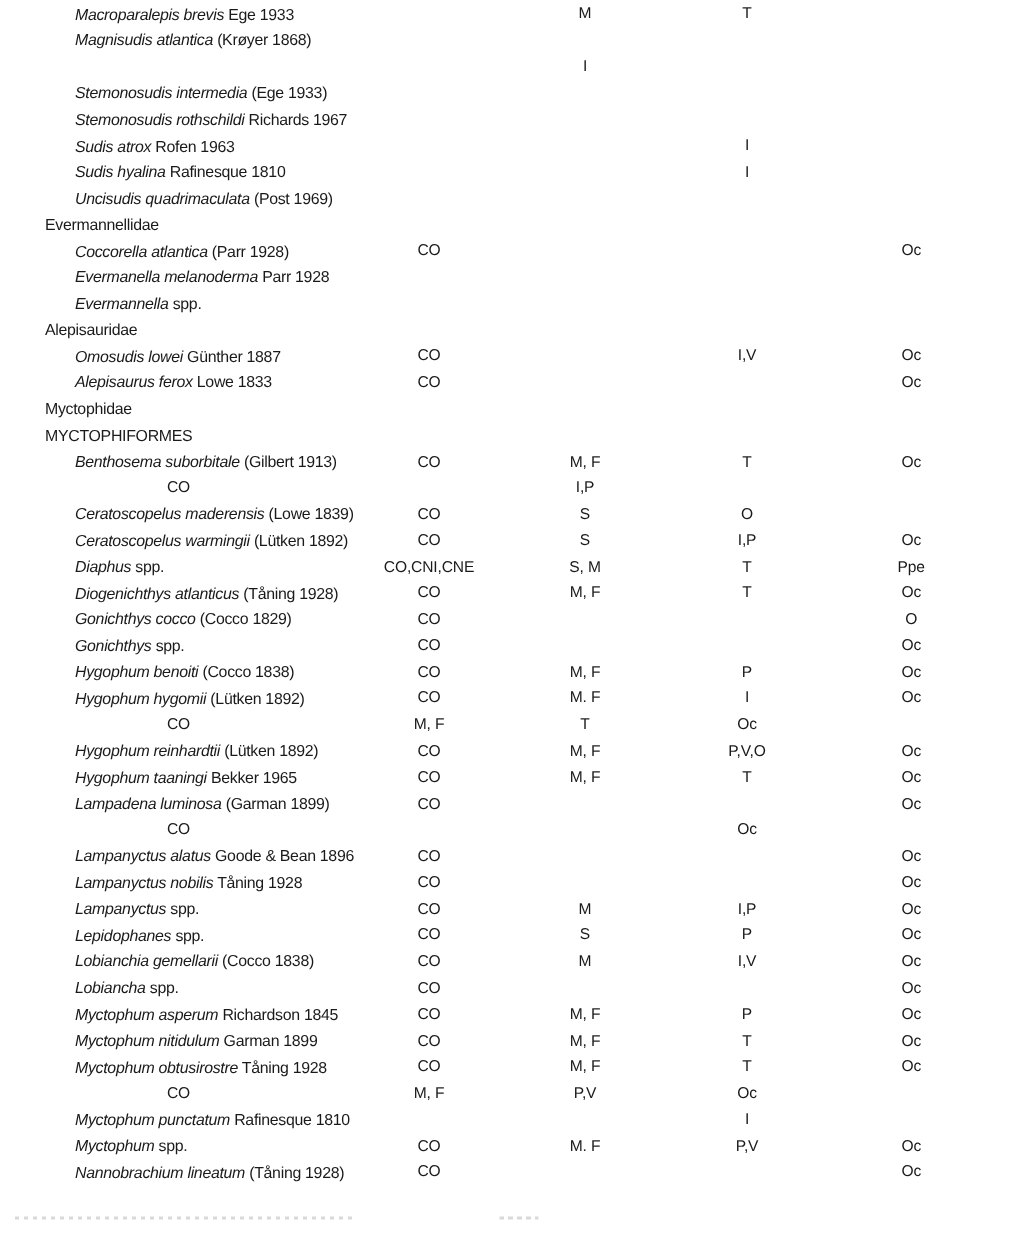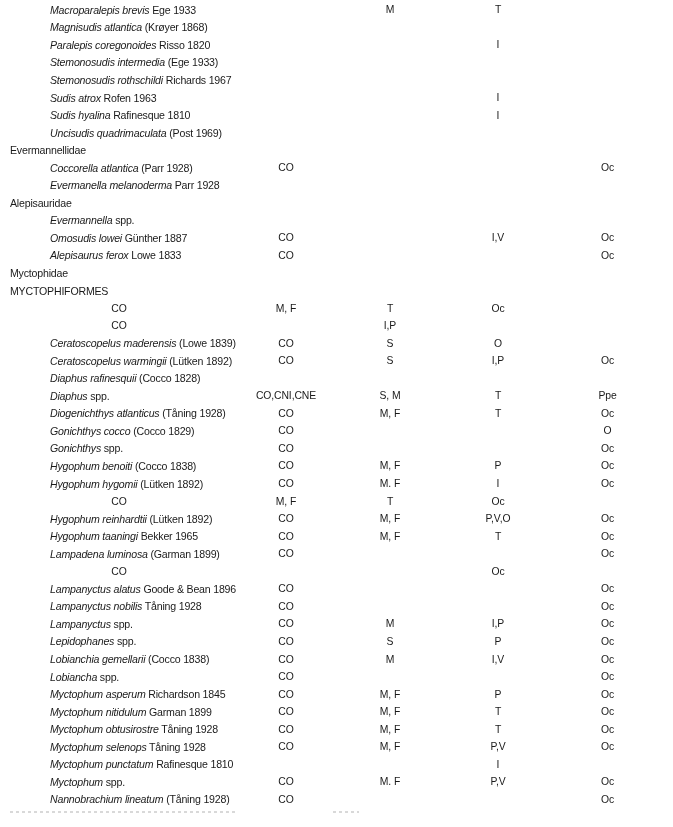--- a/index.html
+++ b/index.html
@@ -39,20 +39,21 @@
     font-style: italic;
     margin-left: 40px;
   }
   .auth {
     font-style: normal;
     text-align: right;
   }
   .group-label {
     grid-column: 1 / -1;
     font-style: normal;
+    margin-left: 20px;
   }
   .cell {
     font-size: 10.4px;
     letter-spacing: -0.1px;
     text-align: center;
     white-space: nowrap;
   }
   
   .remnant {
     position: absolute;
@@ -76,21 +77,20 @@
         <div class="cell"></div>
       </div>
       <div class="row">
         <div class="name-cell"><span class="sci">Magnisudis atlantica</span> <span class="auth">(Krøyer 1868)</span></div>
         <div class="cell"></div>
         <div class="cell"></div>
         <div class="cell"></div>
         <div class="cell"></div>
       </div>
       <div class="row">
-        <div class="name-cell"><span class="sci">Paralepis coregonoides</span> <span class="auth">Risso 1820</span></div>
         <div class="cell"></div>
         <div class="cell"></div>
         <div class="cell">I</div>
         <div class="cell"></div>
       </div>
       <div class="row">
         <div class="name-cell"><span class="sci">Stemonosudis intermedia</span> <span class="auth">(Ege 1933)</span></div>
         <div class="cell"></div>
         <div class="cell"></div>
         <div class="cell"></div>
@@ -135,50 +135,51 @@
         <div class="cell">Oc</div>
       </div>
       <div class="row">
         <div class="name-cell"><span class="sci">Evermanella melanoderma</span> <span class="auth">Parr 1928</span></div>
         <div class="cell"></div>
         <div class="cell"></div>
         <div class="cell"></div>
         <div class="cell"></div>
       </div>
       <div class="row">
+        <div class="name-cell"><span class="sci">Evermannella</span> <span class="auth">spp.</span></div>
+        <div class="cell"></div>
+        <div class="cell"></div>
+        <div class="cell"></div>
+        <div class="cell"></div>
+      </div>
+      <div class="row">
         <div class="name-cell group-label">Alepisauridae</div>
       </div>
       <div class="row">
-        <div class="name-cell"><span class="sci">Evermannella</span> <span class="auth">spp.</span></div>
-        <div class="cell"></div>
-        <div class="cell"></div>
-        <div class="cell"></div>
-        <div class="cell"></div>
-      </div>
-      <div class="row">
         <div class="name-cell"><span class="sci">Omosudis lowei</span> <span class="auth">Günther 1887</span></div>
         <div class="cell">CO</div>
         <div class="cell"></div>
         <div class="cell">I,V</div>
         <div class="cell">Oc</div>
       </div>
       <div class="row">
         <div class="name-cell"><span class="sci">Alepisaurus ferox</span> <span class="auth">Lowe 1833</span></div>
         <div class="cell">CO</div>
         <div class="cell"></div>
         <div class="cell"></div>
         <div class="cell">Oc</div>
       </div>
       <div class="row">
         <div class="name-cell group-label">Myctophidae</div>
       </div>
       <div class="row">
         <div class="name-cell group-label">MYCTOPHIFORMES</div>
       </div>
       <div class="row">
+        <div class="name-cell"><span class="sci">Benthosema suborbitale</span> <span class="auth">(Gilbert 1913)</span></div>
         <div class="cell">CO</div>
         <div class="cell">M, F</div>
         <div class="cell">T</div>
         <div class="cell">Oc</div>
       </div>
       <div class="row">
         <div class="cell">CO</div>
         <div class="cell"></div>
         <div class="cell">I,P</div>
         <div class="cell"></div>
@@ -189,27 +190,20 @@
         <div class="cell">S</div>
         <div class="cell">O</div>
         <div class="cell"></div>
       </div>
       <div class="row">
         <div class="name-cell"><span class="sci">Ceratoscopelus warmingii</span> <span class="auth">(Lütken 1892)</span></div>
         <div class="cell">CO</div>
         <div class="cell">S</div>
         <div class="cell">I,P</div>
         <div class="cell">Oc</div>
-      </div>
-      <div class="row">
-        <div class="name-cell"><span class="sci">Diaphus rafinesquii</span> <span class="auth">(Cocco 1828)</span></div>
-        <div class="cell"></div>
-        <div class="cell"></div>
-        <div class="cell"></div>
-        <div class="cell"></div>
       </div>
       <div class="row">
         <div class="name-cell"><span class="sci">Diaphus</span> <span class="auth">spp.</span></div>
         <div class="cell">CO,CNI,CNE</div>
         <div class="cell">S, M</div>
         <div class="cell">T</div>
         <div class="cell">Ppe</div>
       </div>
       <div class="row">
         <div class="name-cell"><span class="sci">Diogenichthys atlanticus</span> <span class="auth">(Tåning 1928)</span></div>
@@ -336,21 +330,20 @@
         <div class="cell">Oc</div>
       </div>
       <div class="row">
         <div class="name-cell"><span class="sci">Myctophum obtusirostre</span> <span class="auth">Tåning 1928</span></div>
         <div class="cell">CO</div>
         <div class="cell">M, F</div>
         <div class="cell">T</div>
         <div class="cell">Oc</div>
       </div>
       <div class="row">
-        <div class="name-cell"><span class="sci">Myctophum selenops</span> <span class="auth">Tåning 1928</span></div>
         <div class="cell">CO</div>
         <div class="cell">M, F</div>
         <div class="cell">P,V</div>
         <div class="cell">Oc</div>
       </div>
       <div class="row">
         <div class="name-cell"><span class="sci">Myctophum punctatum</span> <span class="auth">Rafinesque 1810</span></div>
         <div class="cell"></div>
         <div class="cell"></div>
         <div class="cell">I</div>

